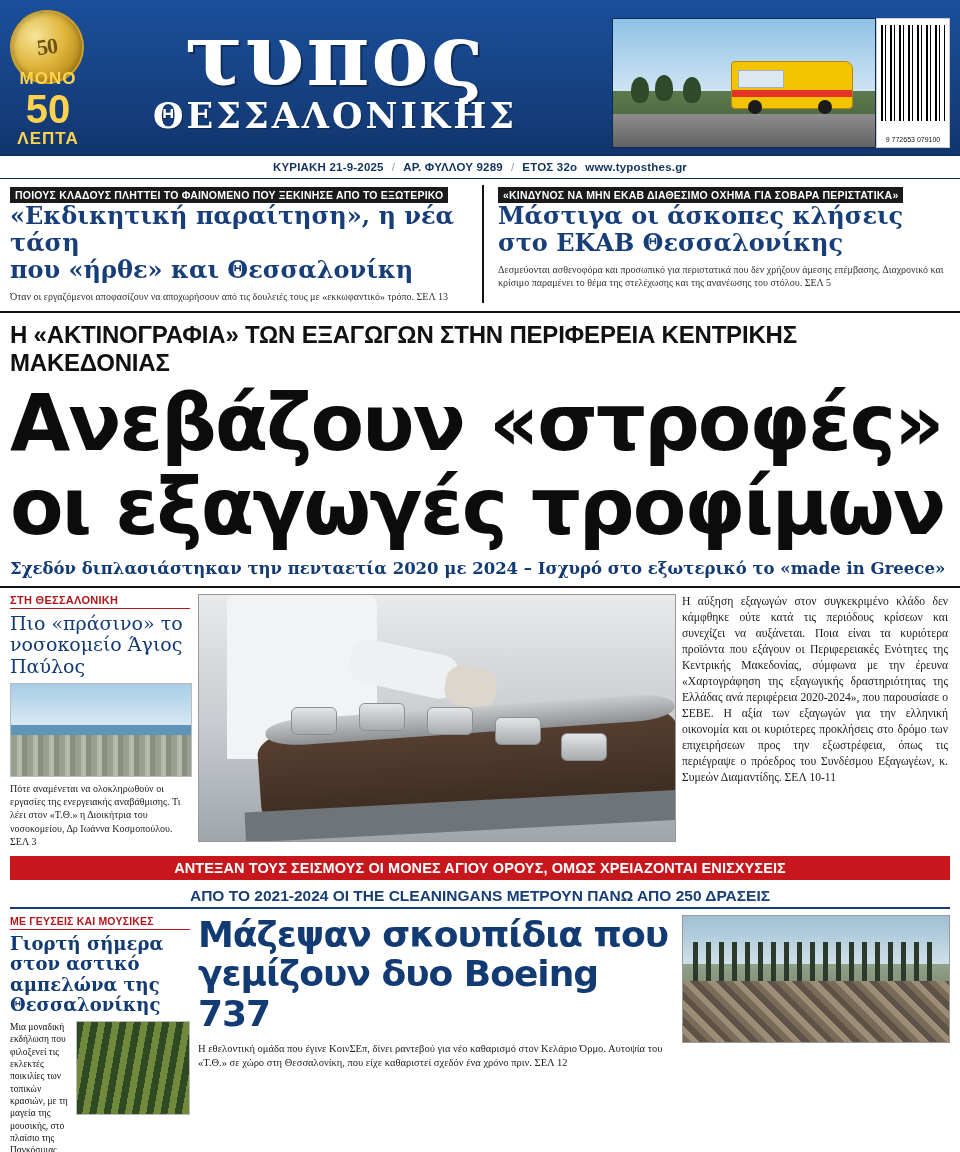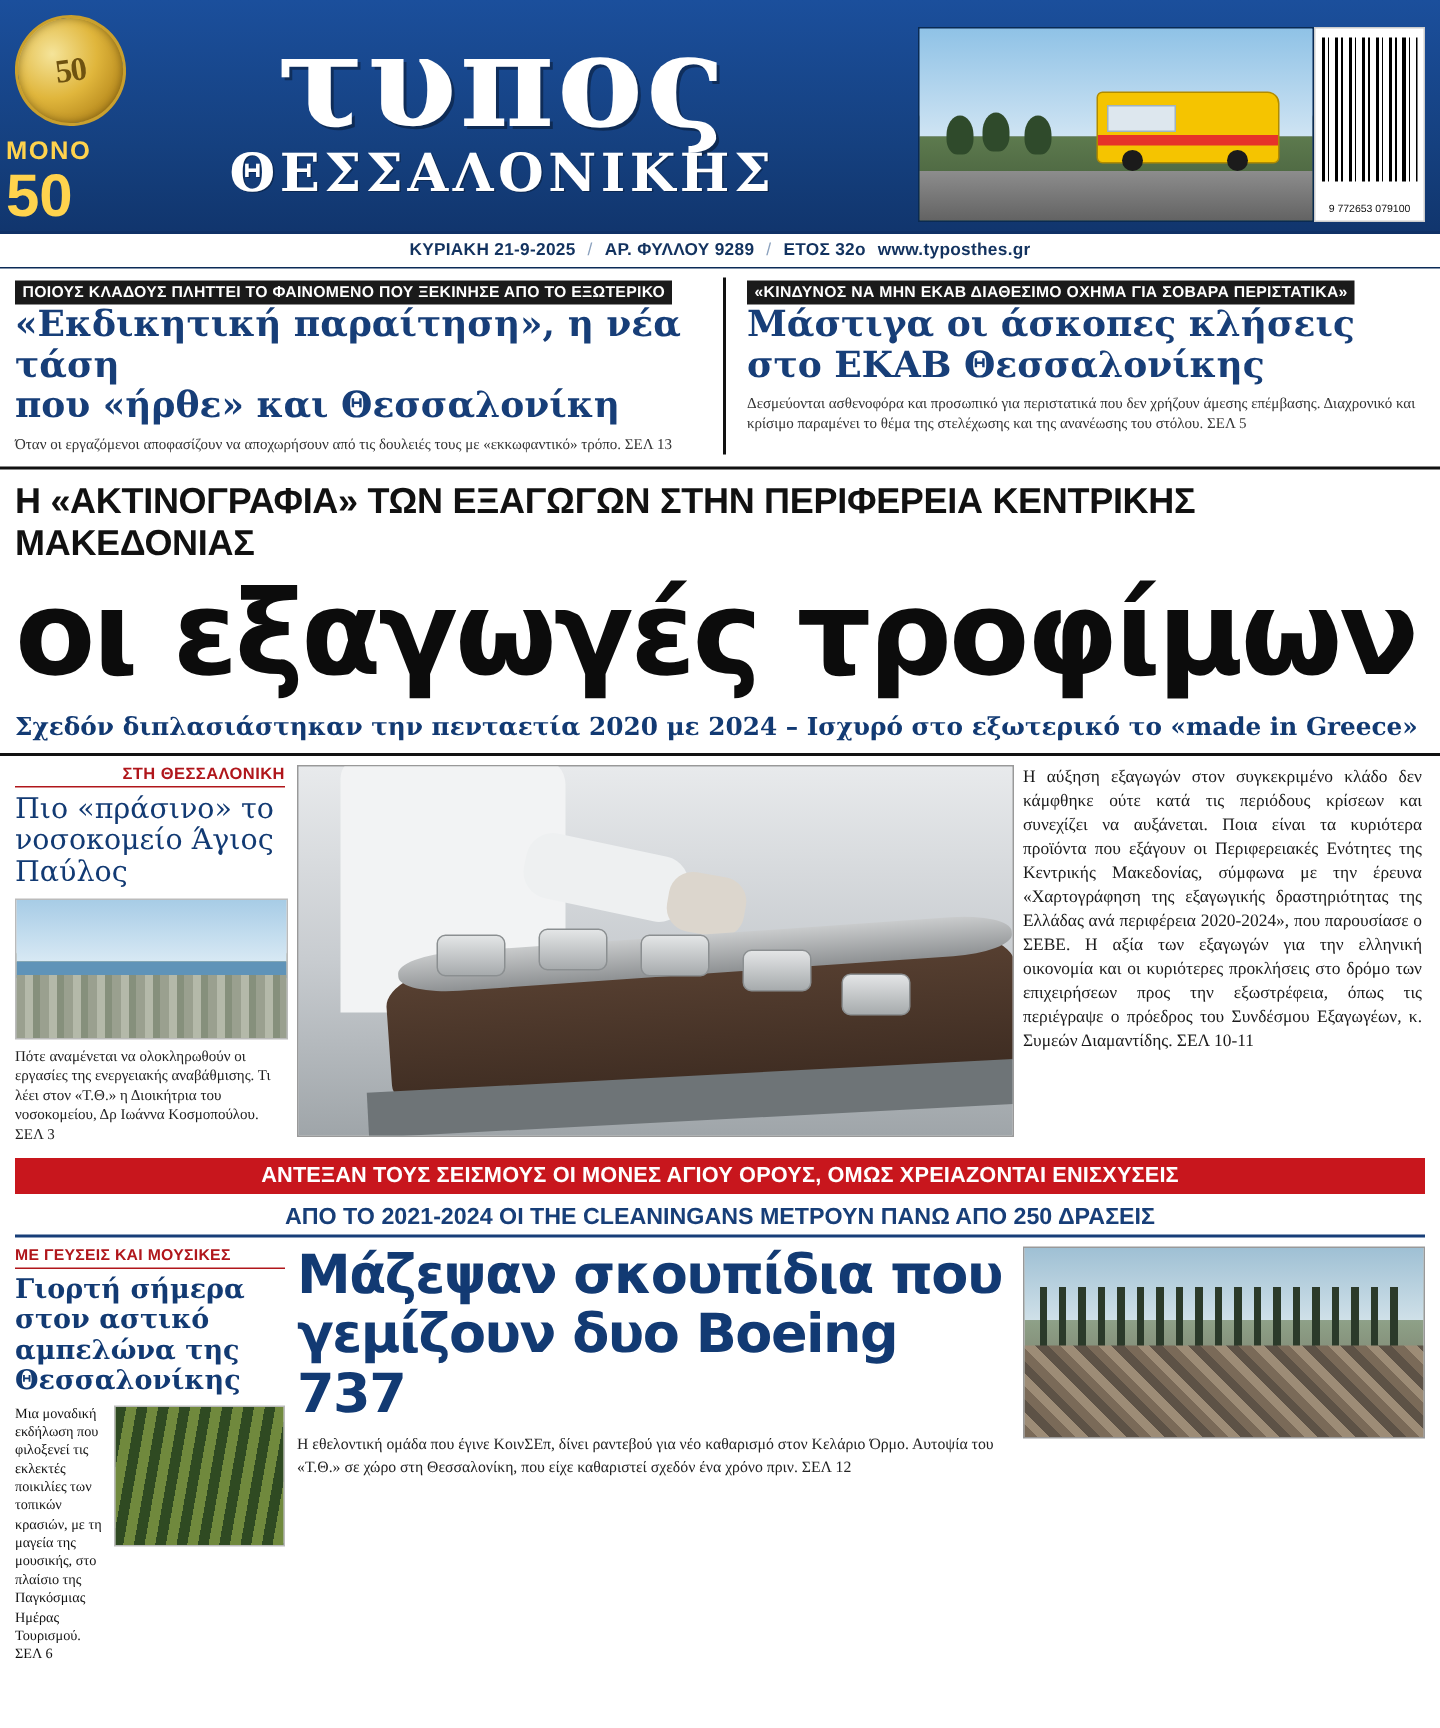--- a/index.html
+++ b/index.html
@@ -27,21 +27,21 @@
     border:2px solid #c9a02e;
     box-shadow:inset 0 0 6px rgba(0,0,0,.35);
     display:flex;align-items:center;justify-content:center;
     transform:rotate(-8deg);
   }
   .coin span{
     font-family:"Liberation Serif", serif;
     font-size:22px;font-weight:bold;color:#6e5210;letter-spacing:-1px;
   }
   .price-box{
-    position:absolute;left:4px;top:92px;width:88px;color:#ffd34d;
+    position:absolute;left:4px;top:70px;width:88px;text-align:center;color:#ffd34d;
     font-weight:bold;line-height:1;
   }
   .price-box .p1{font-size:17px;letter-spacing:1px;}
   .price-box .p2{font-size:40px;margin:2px 0 1px;}
   .price-box .p3{font-size:17px;letter-spacing:1px;}
 
   .logo{
     position:absolute;left:120px;top:14px;width:430px;text-align:center;color:#fff;
   }
   .logo .main{
@@ -147,21 +147,21 @@
   
   .body-grid{
     display:flex;gap:8px;padding:6px 10px 0;
   }
   .col-left{width:180px;}
   .col-mid{width:476px;}
   .col-right{width:266px;}
 
   .side-kicker{
     font-size:11px;font-weight:bold;color:#b0161b;letter-spacing:.3px;
-    border-bottom:1px solid #b0161b;padding-bottom:2px;margin-bottom:4px;text-align:right;
+    border-bottom:1px solid #b0161b;padding-bottom:2px;margin-bottom:4px;
   }
   .side-head{
     font-family:"DejaVu Serif", serif;
     font-size:19px;line-height:1.12;font-weight:normal;color:#123a73;margin-bottom:6px;
   }
   .side-photo{
     width:100%;height:92px;border:1px solid #bbb;overflow:hidden;position:relative;
     background:linear-gradient(180deg,#bcd7ea 0%,#cfe2ef 38%,#7d8a72 39%,#55614c 100%);
     margin-bottom:5px;
   }
@@ -312,20 +312,21 @@
       <div class="tz-head blue">
         <span>Μάστιγα οι άσκοπες κλήσεις</span><br>
         <span>στο ΕΚΑΒ Θεσσαλονίκης</span>
       </div>
       <div class="tz-body">Δεσμεύονται ασθενοφόρα και προσωπικό για περιστατικά που δεν χρήζουν άμεσης επέμβασης. Διαχρονικό και κρίσιμο παραμένει το θέμα της στελέχωσης και της ανανέωσης του στόλου. ΣΕΛ 5</div>
     </div>
   </div>
 
   <div class="lead-kicker">Η «ΑΚΤΙΝΟΓΡΑΦΙΑ» ΤΩΝ ΕΞΑΓΩΓΩΝ ΣΤΗΝ ΠΕΡΙΦΕΡΕΙΑ ΚΕΝΤΡΙΚΗΣ ΜΑΚΕΔΟΝΙΑΣ</div>
   <div class="lead-title">
+    <span class="l2">Ανεβάζουν «στροφές»</span>
     <span class="l2">οι εξαγωγές τροφίμων</span>
   </div>
   <div class="lead-sub">Σχεδόν διπλασιάστηκαν την πενταετία 2020 με 2024 – Ισχυρό στο εξωτερικό το «made in Greece»</div>
 
   <div class="body-grid">
 
     <div class="col-left">
       <div class="side-kicker">ΣΤΗ ΘΕΣΣΑΛΟΝΙΚΗ</div>
       <div class="side-head">Πιο «πράσινο» το νοσοκομείο Άγιος Παύλος</div>
       <div class="side-photo">

